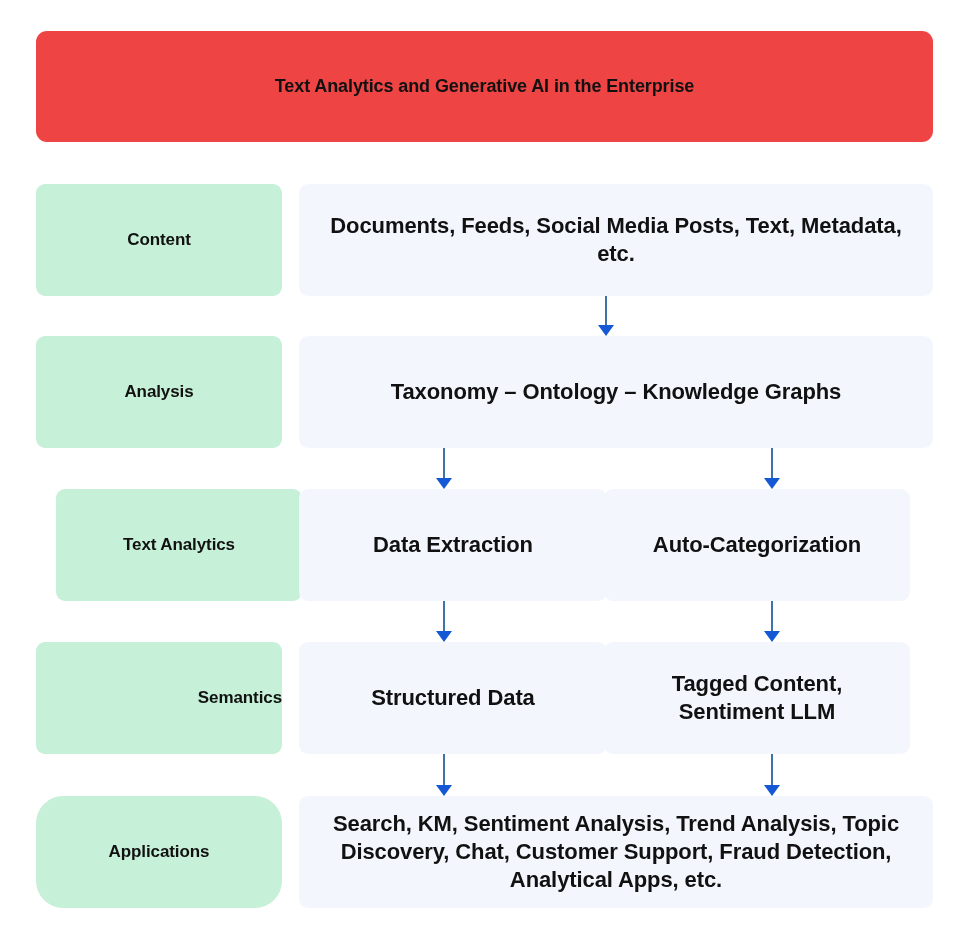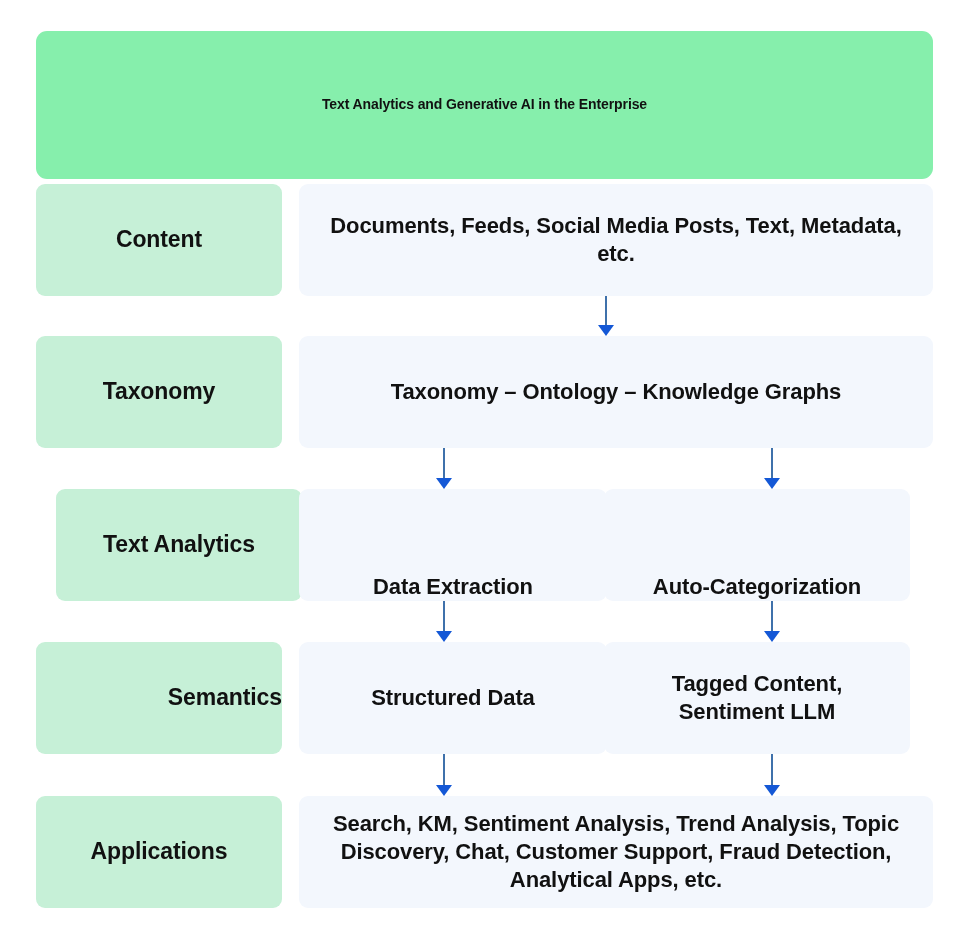--- a/index.html
+++ b/index.html
@@ -32,51 +32,51 @@
     font-weight: 700;
     line-height: 1.28;
     letter-spacing: -0.1px;
   }
 
   
   .title-box {
     left: 36px;
     top: 31px;
     width: 897px;
-    height: 148px;
-    background: #86efac;
-    font-size: 14px;
+    height: 111px;
+    background: #ef4444;
+    font-size: 18px;
     border-radius: 11px;
   }
 
   
   .stage-box {
     left: 36px;
     width: 246px;
     background: #c6f0d7;
-    font-size: 23px;
+    font-size: 17px;
   }
   .stage-0 { top: 184px;  height: 112px; }
   .stage-1 { top: 336px;  height: 112px; }
   .stage-2 { top: 489px;  height: 112px; margin-left: 20px; }
   .stage-3 { top: 642px;  height: 112px; justify-content: flex-end; }
-  .stage-4 { top: 796px;  height: 112px; }
+  .stage-4 { top: 796px;  height: 112px; border-radius: 27px; }
 
   
   .content-box {
     background: #f3f7fd;
     font-size: 22px;
   }
   .cb-full  { left: 299px; width: 634px; }
   .cb-left  { left: 299px; width: 308px; }
   .cb-right { left: 604px; width: 306px; }
 
   .row-content  { top: 184px; height: 112px; }
   .row-concepts { top: 336px; height: 112px; }
-  .row-ta       { top: 489px; height: 112px; align-items: flex-end; }
+  .row-ta       { top: 489px; height: 112px; }
   .row-sem      { top: 642px; height: 112px; }
   .row-apps     { top: 796px; height: 112px; }
 
   .content-box .txt {
     padding: 0 16px;
     white-space: pre-line;
   }
 
   
   .arrow {
@@ -107,21 +107,21 @@
 <div id="canvas">
 
   <div class="box title-box">
     <span>Text Analytics and Generative AI in the Enterprise</span>
   </div>
 
   <div class="box stage-box stage-0">
     <span>Content</span>
   </div>
   <div class="box stage-box stage-1">
-    <span>Taxonomy</span>
+    <span>Analysis</span>
   </div>
   <div class="box stage-box stage-2">
     <span>Text Analytics</span>
   </div>
   <div class="box stage-box stage-3">
     <span>Semantics</span>
   </div>
   <div class="box stage-box stage-4">
     <span>Applications</span>
   </div>

